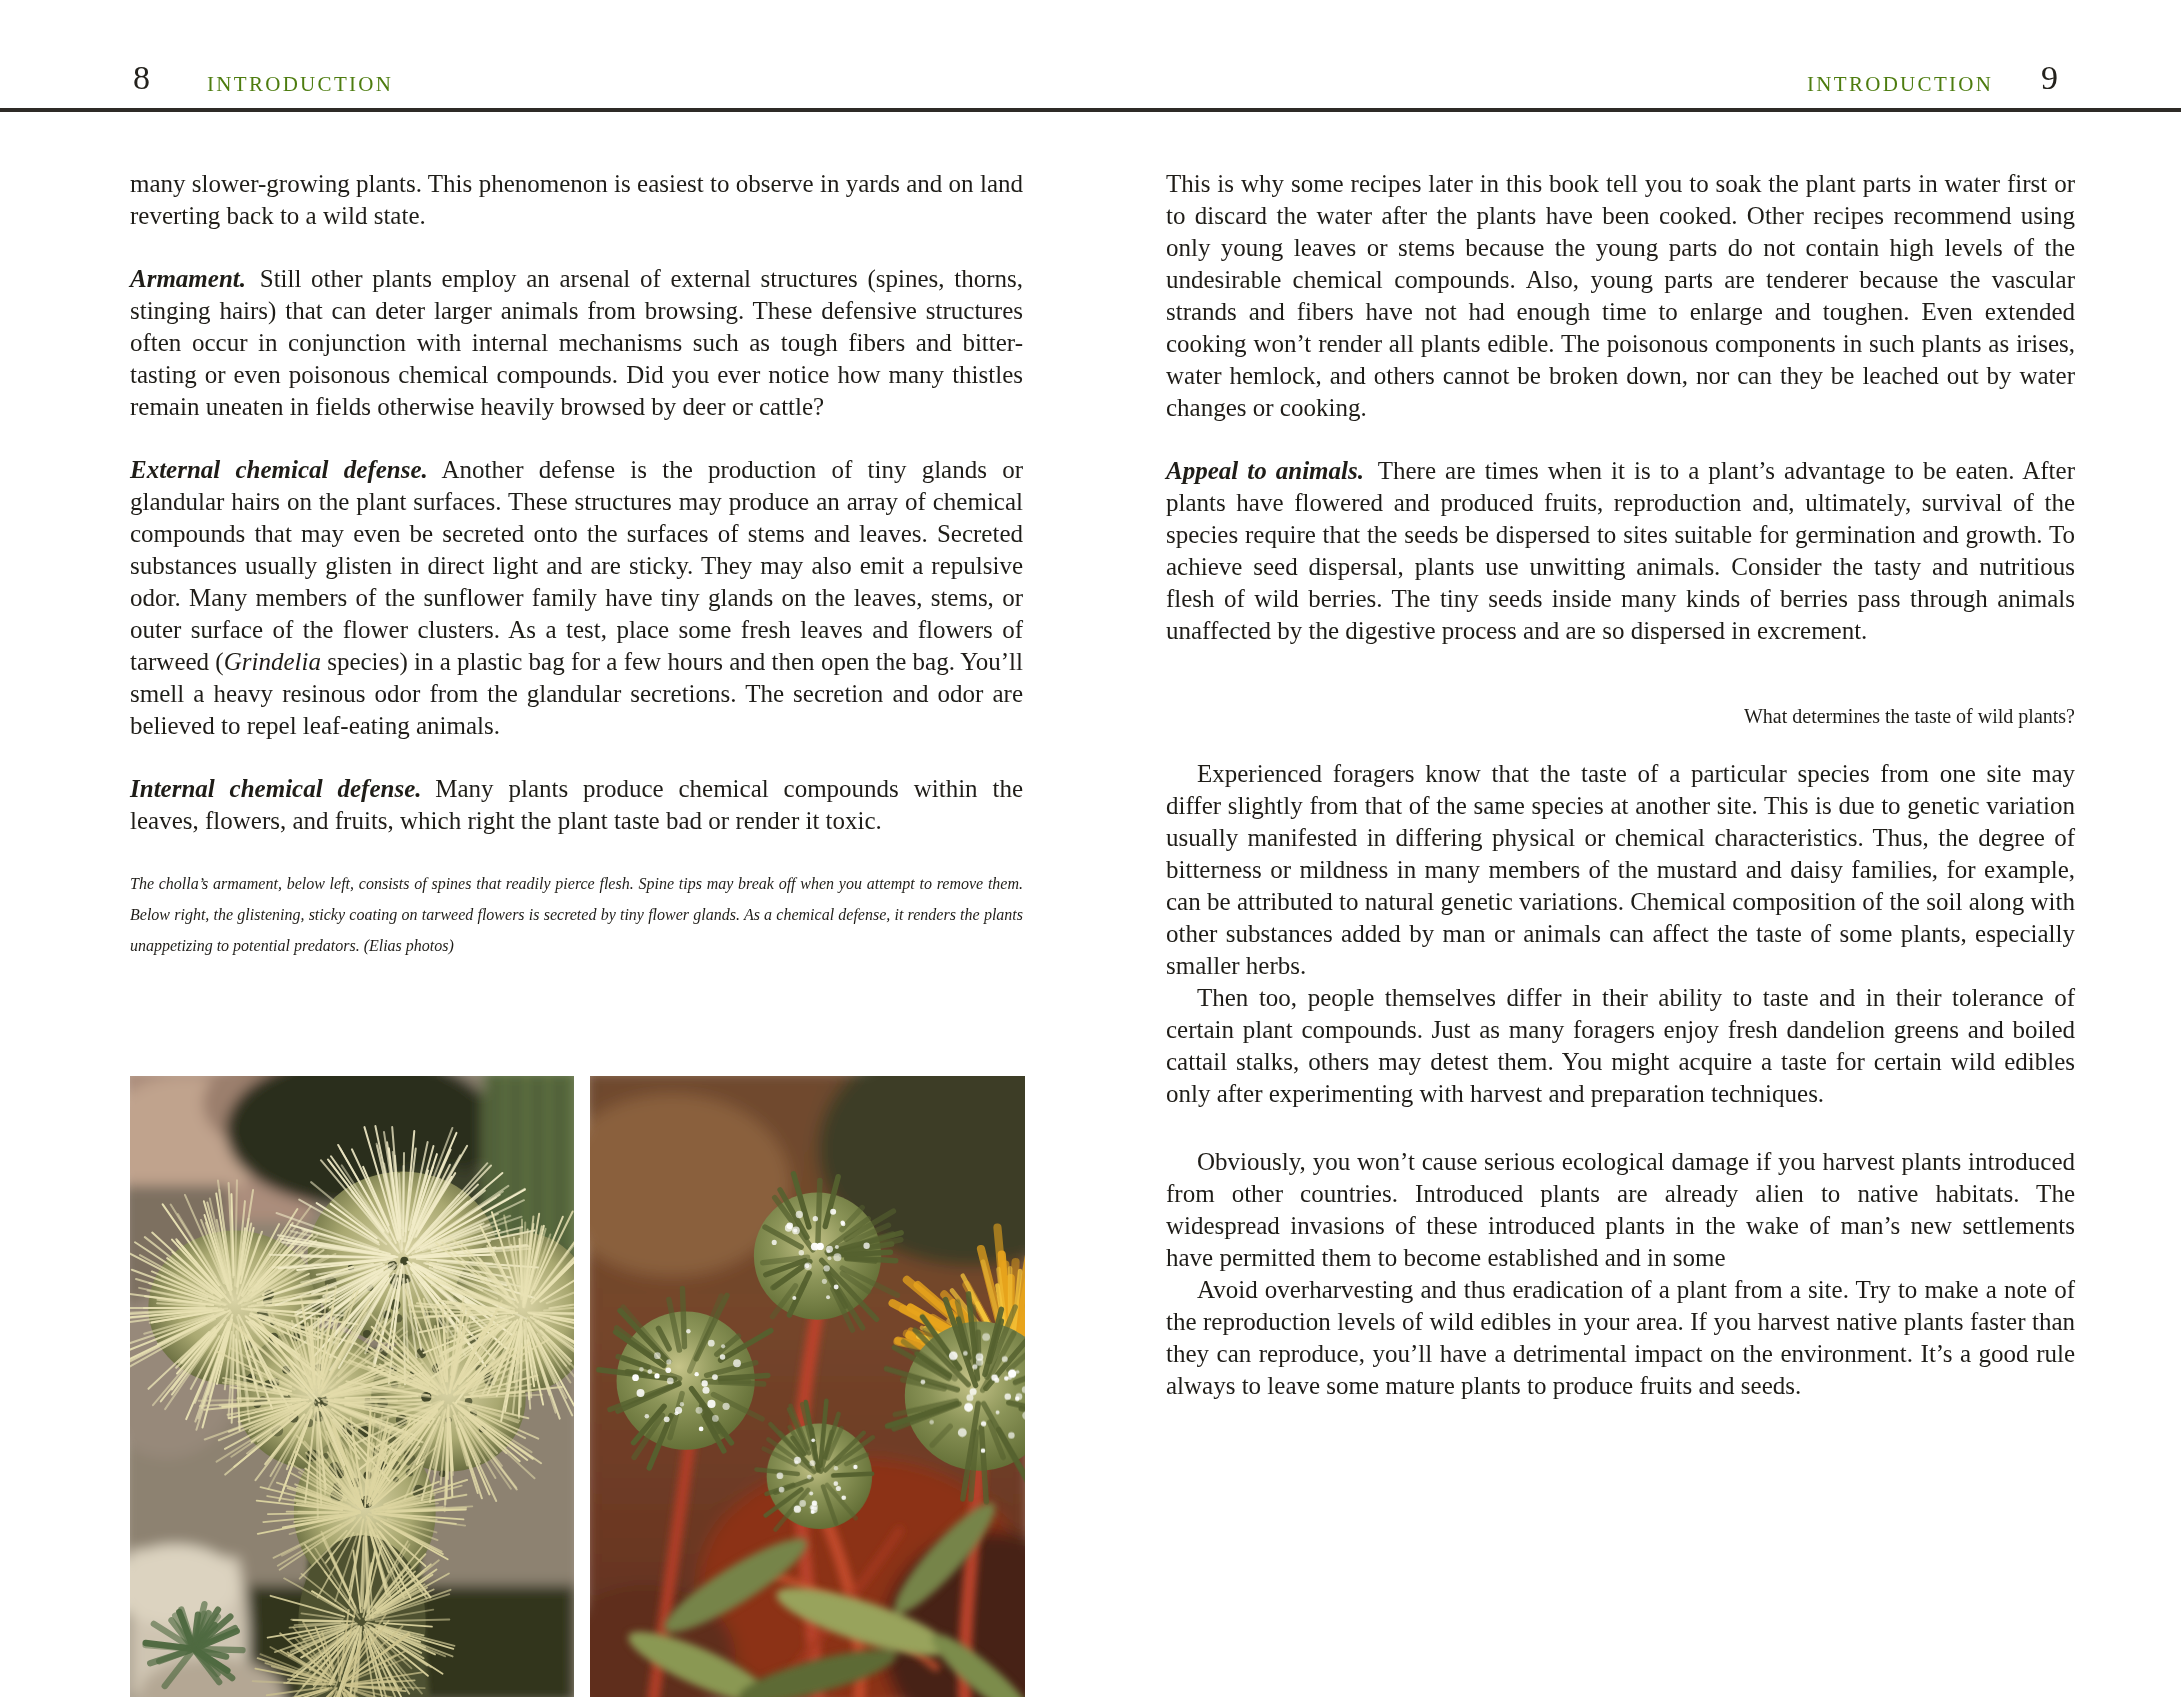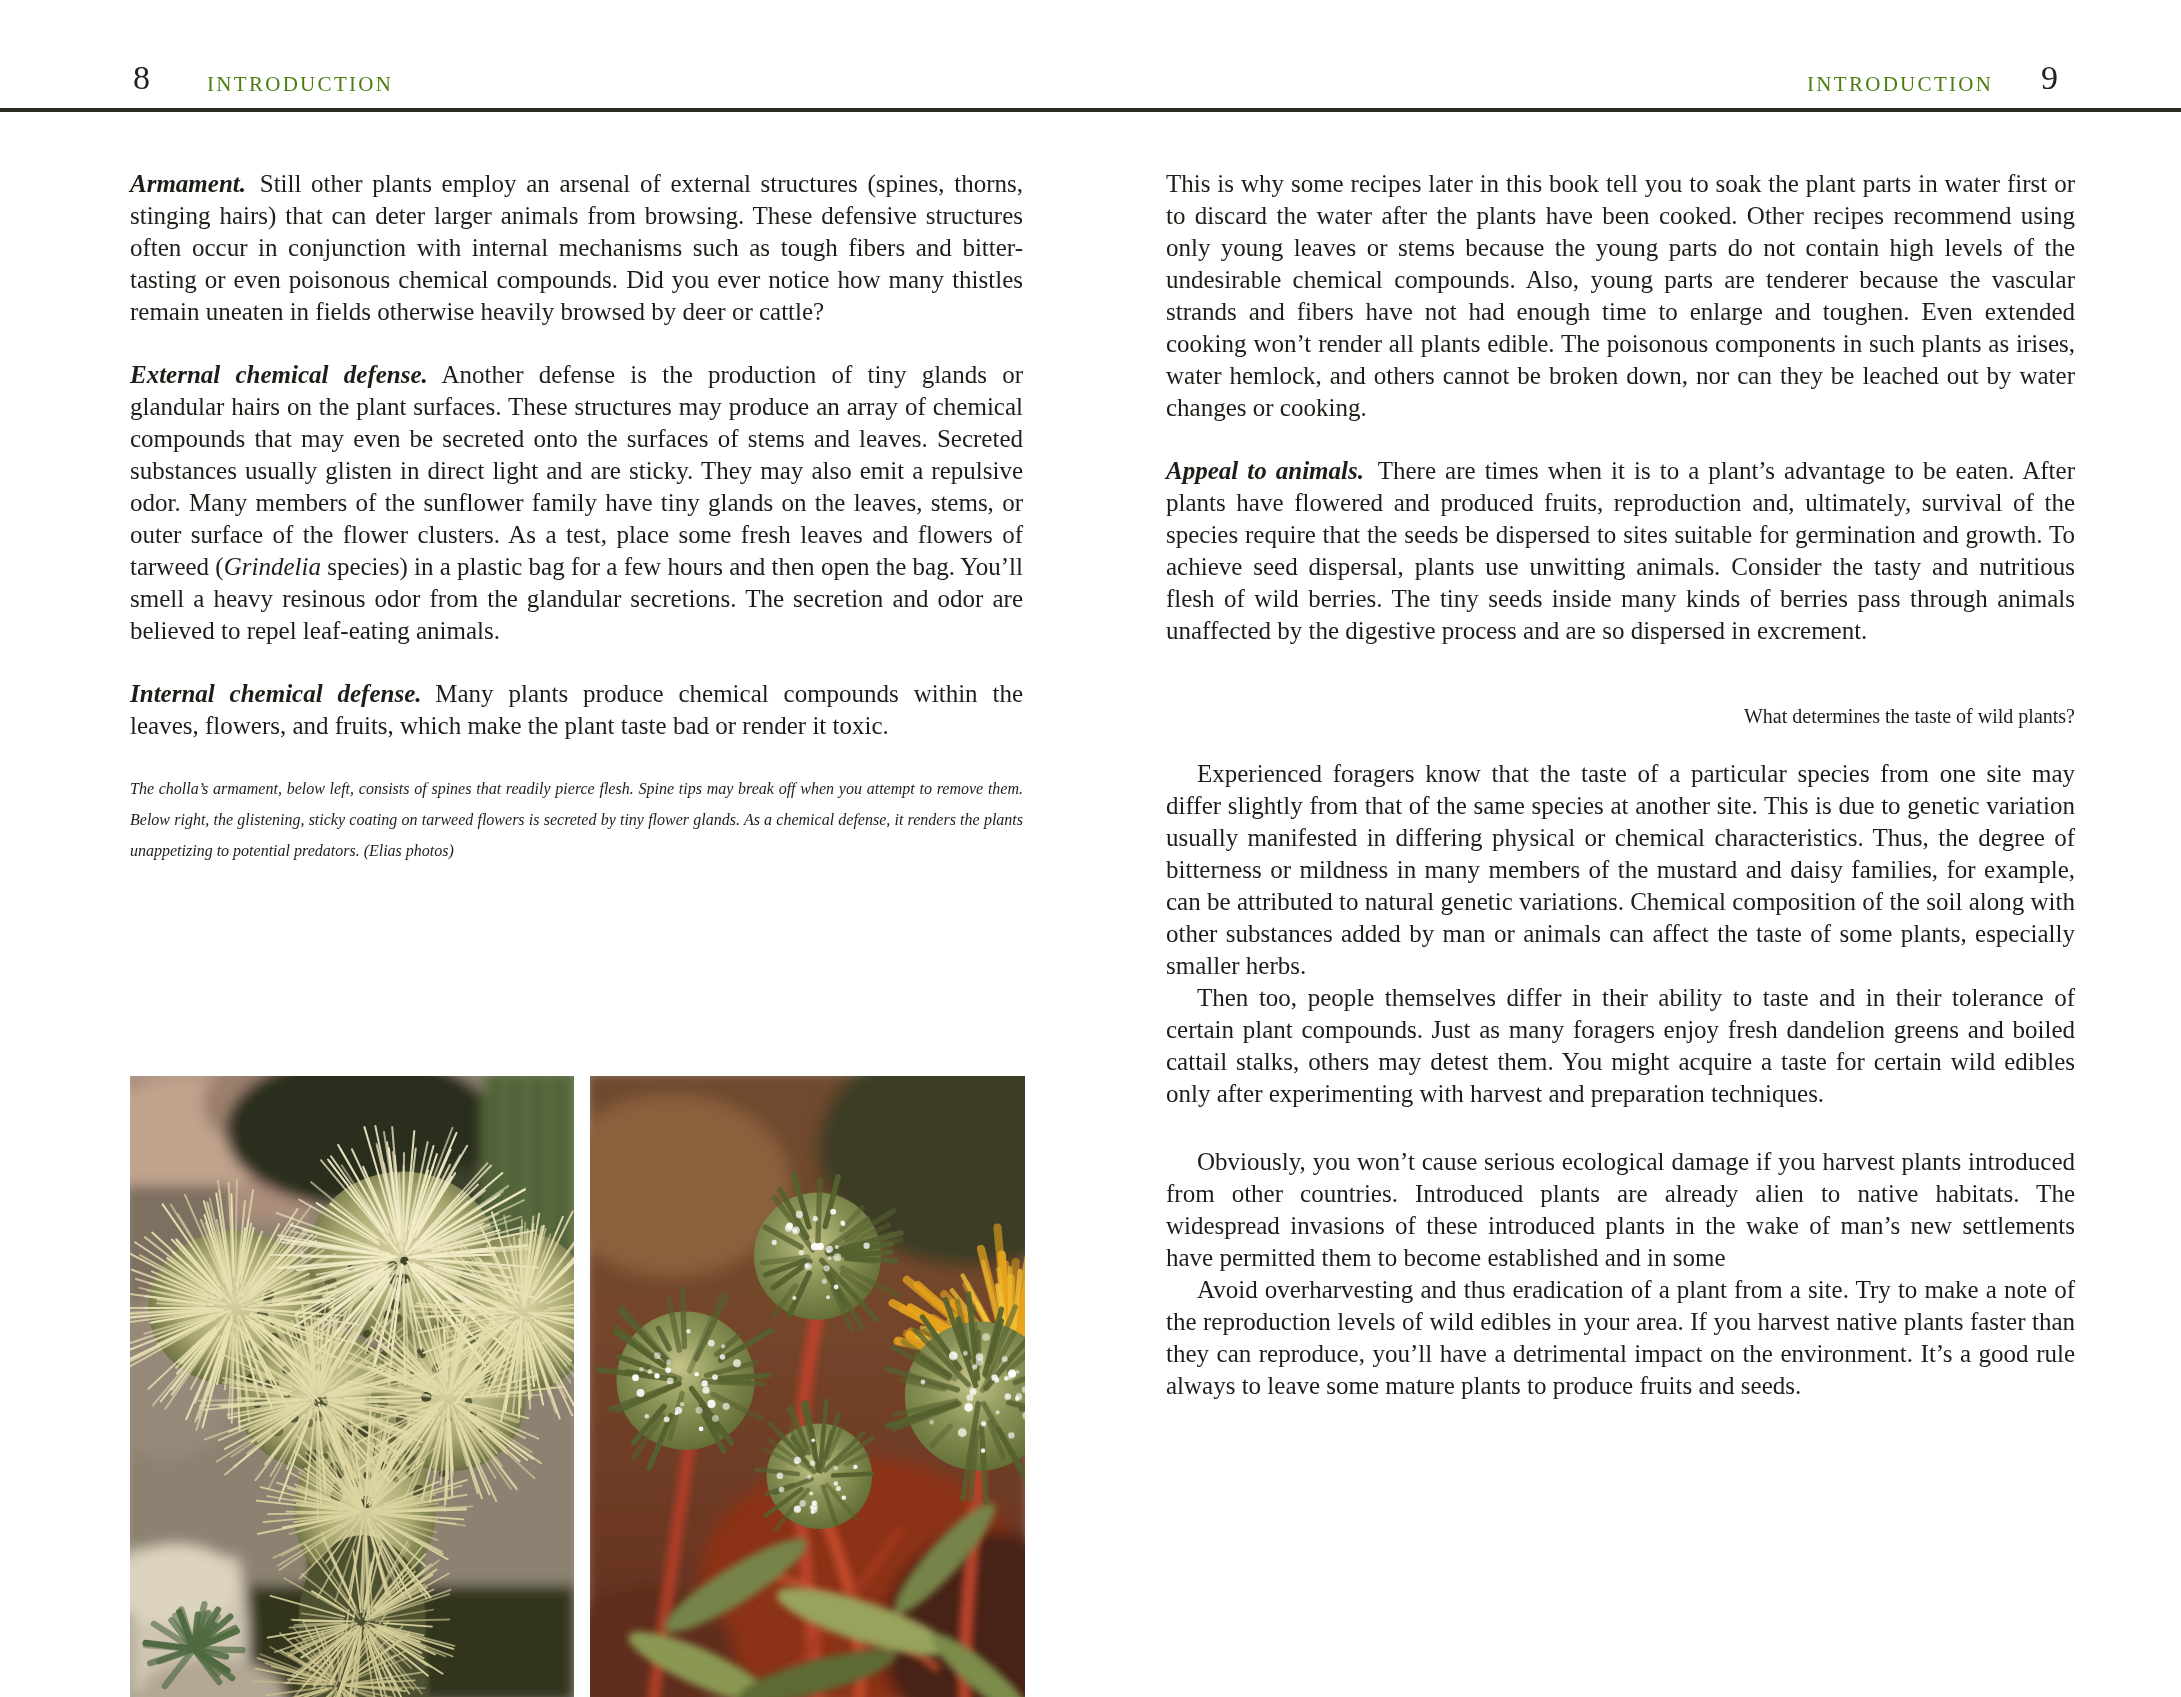--- a/index.html
+++ b/index.html
@@ -44,26 +44,27 @@
 
 <div class="spread">
 
   <span class="page-num left">8</span>
   <span class="running left">INTRODUCTION</span>
   <span class="running right">INTRODUCTION</span>
   <span class="page-num right">9</span>
   <div class="head-rule"></div>
 
   <section class="col left">
+    <p>many slower-growing plants. This phenomenon is easiest to observe in yards and on land reverting back to a wild state.</p>
 
     <p><span class="lead">Armament.</span><span>Still other plants employ an arsenal of external structures (spines, thorns, stinging hairs) that can deter larger animals from browsing. These defensive structures often occur in conjunction with internal mechanisms such as tough fibers and bitter-tasting or even poisonous chemical compounds. Did you ever notice how many thistles remain uneaten in fields otherwise heavily browsed by deer or cattle?</span></p>
 
     <p><span class="lead">External chemical defense.</span><span>Another defense is the production of tiny glands or glandular hairs on the plant surfaces. These structures may produce an array of chemical compounds that may even be secreted onto the surfaces of stems and leaves. Secreted substances usually glisten in direct light and are sticky. They may also emit a repulsive odor. Many members of the sunflower family have tiny glands on the leaves, stems, or outer surface of the flower clusters. As a test, place some fresh leaves and flowers of tarweed (</span><i>Grindelia</i><span> species) in a plastic bag for a few hours and then open the bag. You’ll smell a heavy resinous odor from the glandular secretions. The secretion and odor are believed to repel leaf-eating animals.</span></p>
 
-    <p><span class="lead">Internal chemical defense.</span><span>Many plants produce chemical compounds within the leaves, flowers, and fruits, which make the plant taste bad or render it toxic.</span></p>
+    <p><span class="lead">Internal chemical defense.</span><span>Many plants produce chemical compounds within the leaves, flowers, and fruits, which right the plant taste bad or render it toxic.</span></p>
 
     <p class="caption">The cholla’s armament, below left, consists of spines that readily pierce flesh. Spine tips may break off when you attempt to remove them. Below right, the glistening, sticky coating on tarweed flowers is secreted by tiny flower glands. As a chemical defense, it renders the plants unappetizing to potential predators. (Elias photos)</p>
   </section>
 
   <div class="photo-row">
 
     <svg class="photo" width="444" height="622" viewBox="0 0 488 684" role="img" aria-label="Cholla cactus covered in dense pale spines among desert rocks">
       <defs>
         <radialGradient id="lobeGrad" cx="50%" cy="45%" r="60%">
           <stop offset="0%" stop-color="#d9d3a5"></stop>

